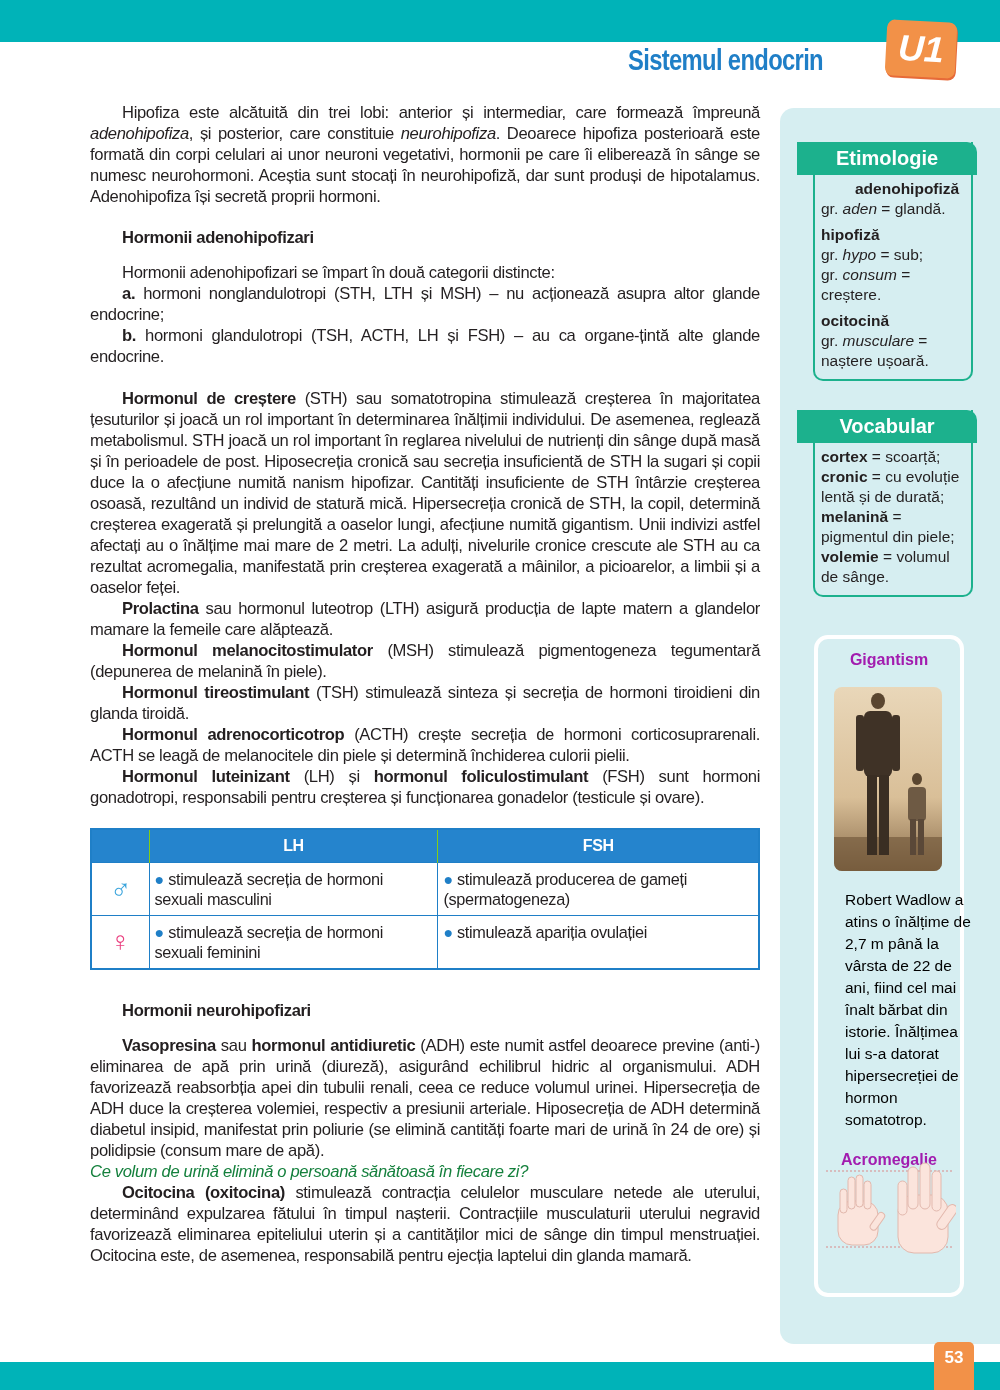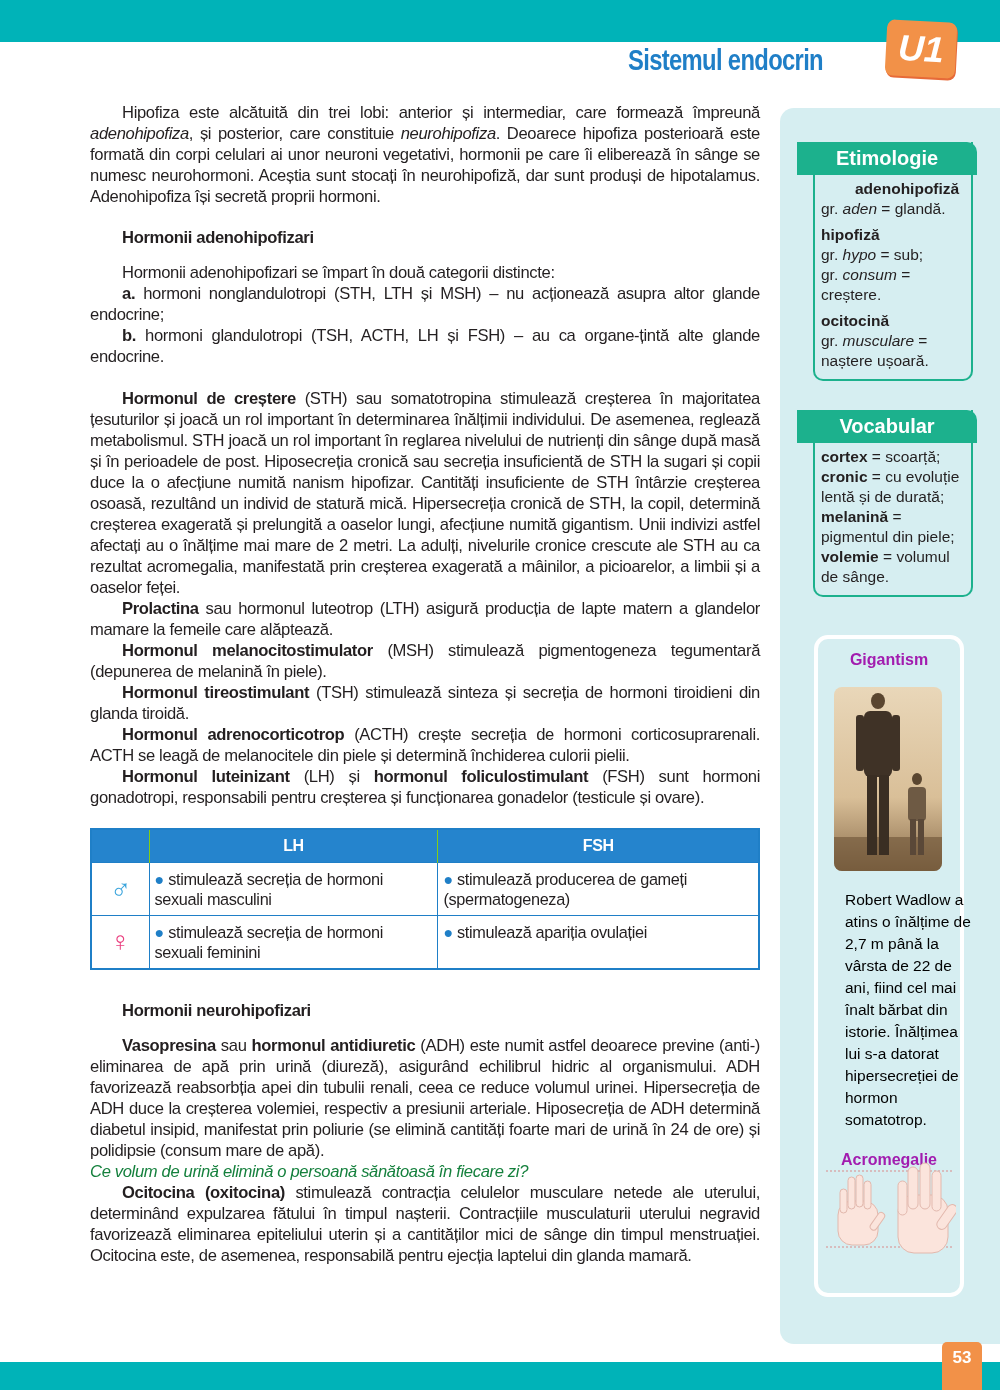--- a/index.html
+++ b/index.html
@@ -5,21 +5,21 @@
   * { box-sizing: border-box; margin: 0; padding: 0; }
   html, body { width: 1000px; height: 1390px; background: #ffffff; overflow: hidden; }
   body { position: relative; font-family: "Liberation Sans Narrow", "Liberation Sans", sans-serif; color: #231f20; }
 
   .top-bar { position: absolute; left: 0; top: 0; width: 1000px; height: 42px; background: #00b3b8; }
   .bottom-bar { position: absolute; left: 0; top: 1362px; width: 1000px; height: 28px; background: #00b3b8; }
 
   .chapter-title { position: absolute; left: 628px; top: 44px; font-size: 29px; font-weight: bold; color: #1f7fc7; letter-spacing: -0.8px; transform: scaleX(0.82); transform-origin: left top; white-space: nowrap; }
   .unit-badge { position: absolute; left: 886px; top: 21px; width: 70px; height: 56px; background: #f29148; border-radius: 8px; transform: rotate(3deg); box-shadow: 1px 2px 0 #e76a38; color: #fff; font-size: 36px; font-weight: bold; text-align: center; line-height: 56px; font-style: italic; }
 
-  .page-number { position: absolute; left: 934px; top: 1342px; width: 40px; height: 48px; background: #f29148; border-radius: 5px 5px 0 0; color: #fff; font-weight: bold; font-size: 17px; text-align: center; padding-top: 6px; margin-left: 8px; }
+  .page-number { position: absolute; left: 934px; top: 1342px; width: 40px; height: 48px; background: #f29148; border-radius: 5px 5px 0 0; color: #fff; font-weight: bold; font-size: 17px; text-align: center; padding-top: 6px; }
 
   .main { position: absolute; left: 90px; top: 102px; width: 670px; font-size: 16.6px; line-height: 21px; text-align: justify; letter-spacing: -0.35px; }
   .main p { text-indent: 32px; }
   .main .sub { font-weight: bold; text-indent: 32px; margin: 14px 0 14px 0; }
   .main .q { color: #15803d; font-style: italic; text-indent: 0; }
   .gap { height: 21px; }
 
   .hormone-table { width: 670px; margin: 20px 0 20px 0; border-collapse: collapse; border: 2px solid #1f7fc7; font-size: 16.3px; line-height: 20px; text-align: left; }
   .hormone-table th { background: #2584cd; color: #fff; font-weight: bold; height: 33px; border-right: 1px solid #84cc16; text-align: center; font-size: 16px; }
   .hormone-table td { border: 1px solid #1f7fc7; padding: 6px 5px; vertical-align: top; }

